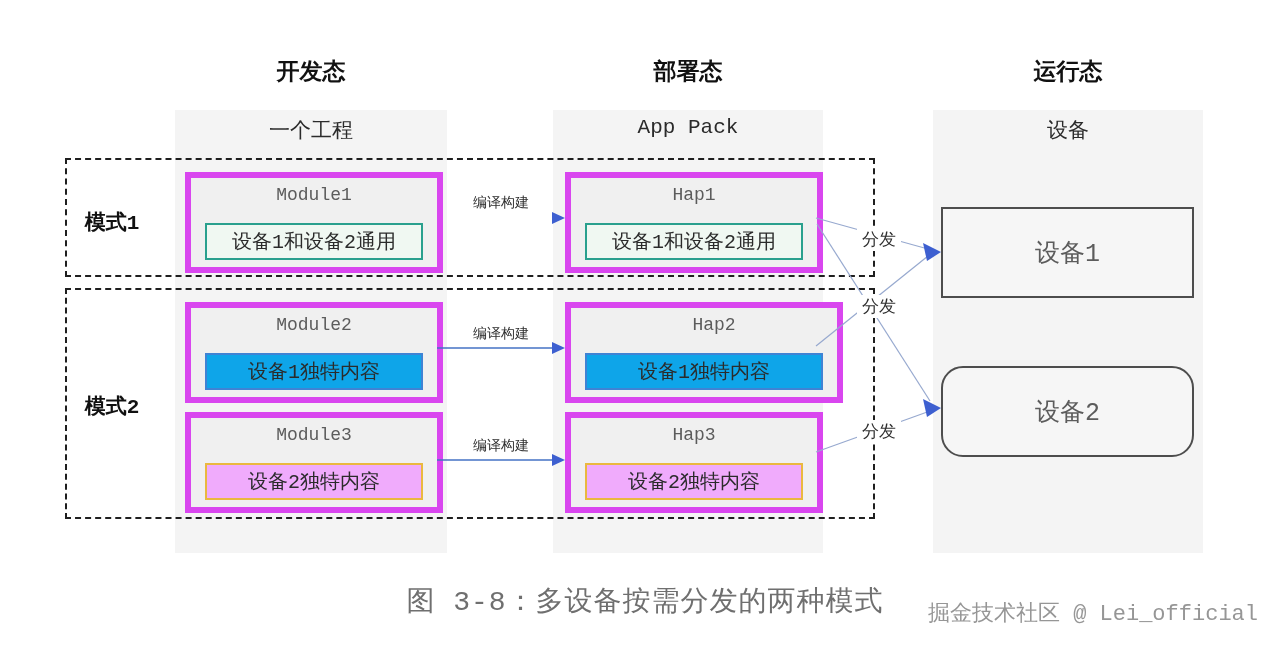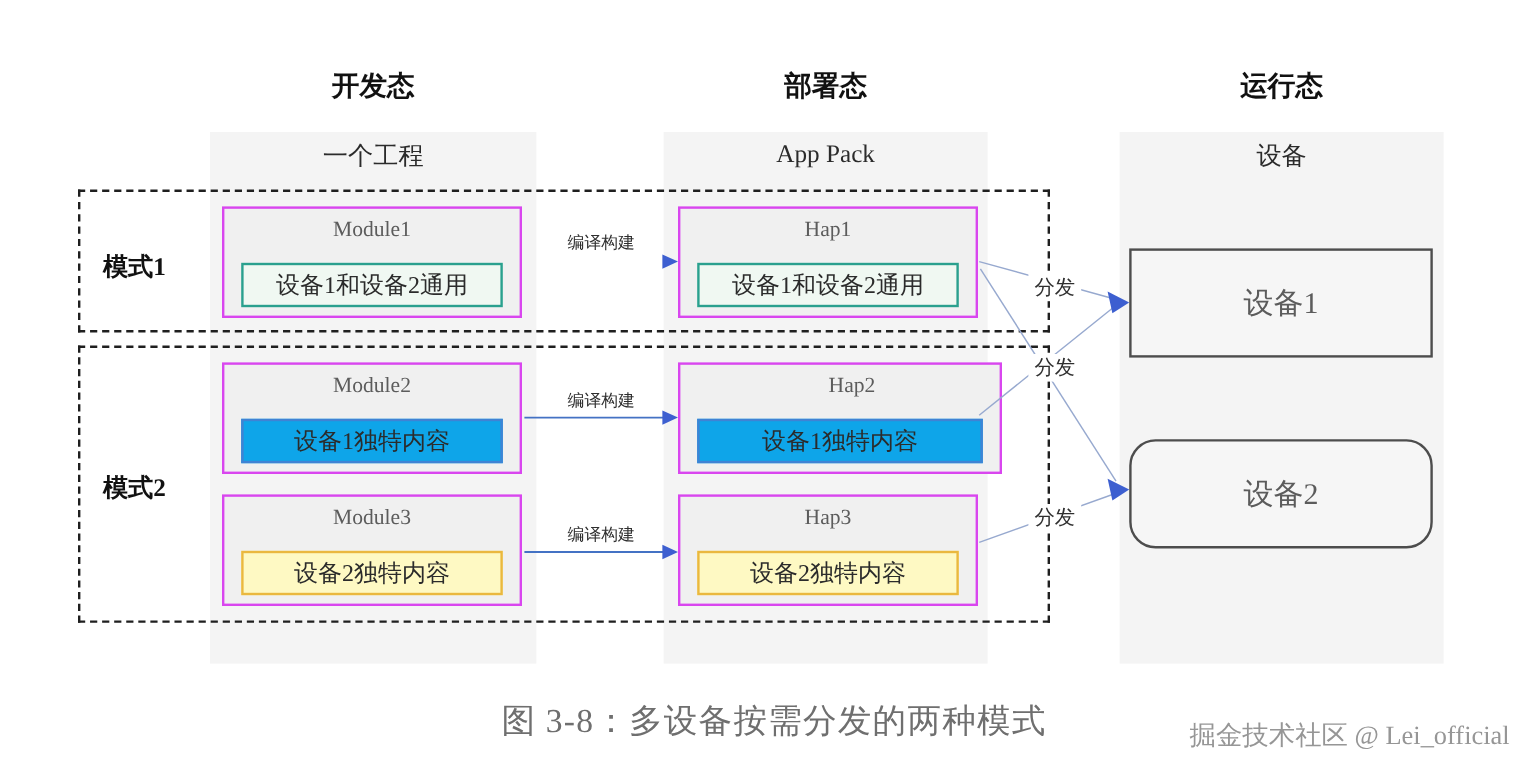--- a/index.html
+++ b/index.html
@@ -1,40 +1,40 @@
 <!DOCTYPE html>
 <html><head>
 <meta charset="utf-8">
 <style>
   html,body{margin:0;padding:0;background:#fff;}
   #canvas{
     position:relative;width:1277px;height:645px;background:#ffffff;overflow:hidden;
-    font-family:Liberation Serif, serif;color:#1a1a1a;
+    font-family:Liberation Mono, monospace;color:#1a1a1a;
   }
   
   .col{position:absolute;top:110px;height:443px;background:#f4f4f4;z-index:0;}
   .col1{left:175px;width:272px;}
   .col2{left:553px;width:270px;}
   .col3{left:933px;width:270px;}
   
   .stagehead{position:absolute;top:56px;font-size:23px;font-weight:bold;color:#111;text-align:center;z-index:4;}
   .collabel{position:absolute;top:116px;font-size:21px;color:#2b2b2b;text-align:center;z-index:4;}
   
   .modebox{position:absolute;left:65px;width:806px;border:2px dashed #1f1f1f;background:transparent;z-index:1;}
   .mode1{top:158px;height:115px;}
   .mode2{top:288px;height:227px;}
   .modelabel{position:absolute;left:66px;width:92px;text-align:center;font-size:21px;font-weight:bold;color:#111;z-index:4;}
   
-  .box{position:absolute;width:246px;height:89px;background:#f0f0f0;border:2px solid #d946ef;z-index:2;}
+  .box{position:absolute;width:246px;height:89px;background:#f0f0f0;border:6px solid #d946ef;z-index:2;}
   .box-title{margin-top:7px;text-align:center;font-size:18px;color:#5c5c5c;}
   .inner{position:absolute;left:14px;right:14px;top:45px;height:33px;border:2px solid;
          display:flex;align-items:center;justify-content:center;font-size:20px;color:#2b2b2b;}
   .variant-common .inner{border-color:#2aa08e;background:#f0f8f2;}
   .variant-dev1 .inner{border-color:#3f83d4;background:#0ea5e9;}
-  .variant-dev2 .inner{border-color:#eab83f;background:#fef9c3;}
+  .variant-dev2 .inner{border-color:#eab83f;background:#f0abfc;}
   
   .device{position:absolute;left:941px;width:249px;height:87px;background:#f6f6f6;border:2px solid #4d4d4d;
           display:flex;align-items:center;justify-content:center;font-size:25px;color:#5c5c5c;z-index:2;}
   
   .lbl-build{position:absolute;left:437px;width:128px;text-align:center;font-size:14px;color:#2f2f2f;z-index:4;}
   .lbl-dist{position:absolute;left:857px;width:44px;text-align:center;font-size:17px;color:#2f2f2f;
             background:#ffffff;z-index:4;}
   
   #arrows{position:absolute;left:0;top:0;z-index:3;pointer-events:none;}
   

